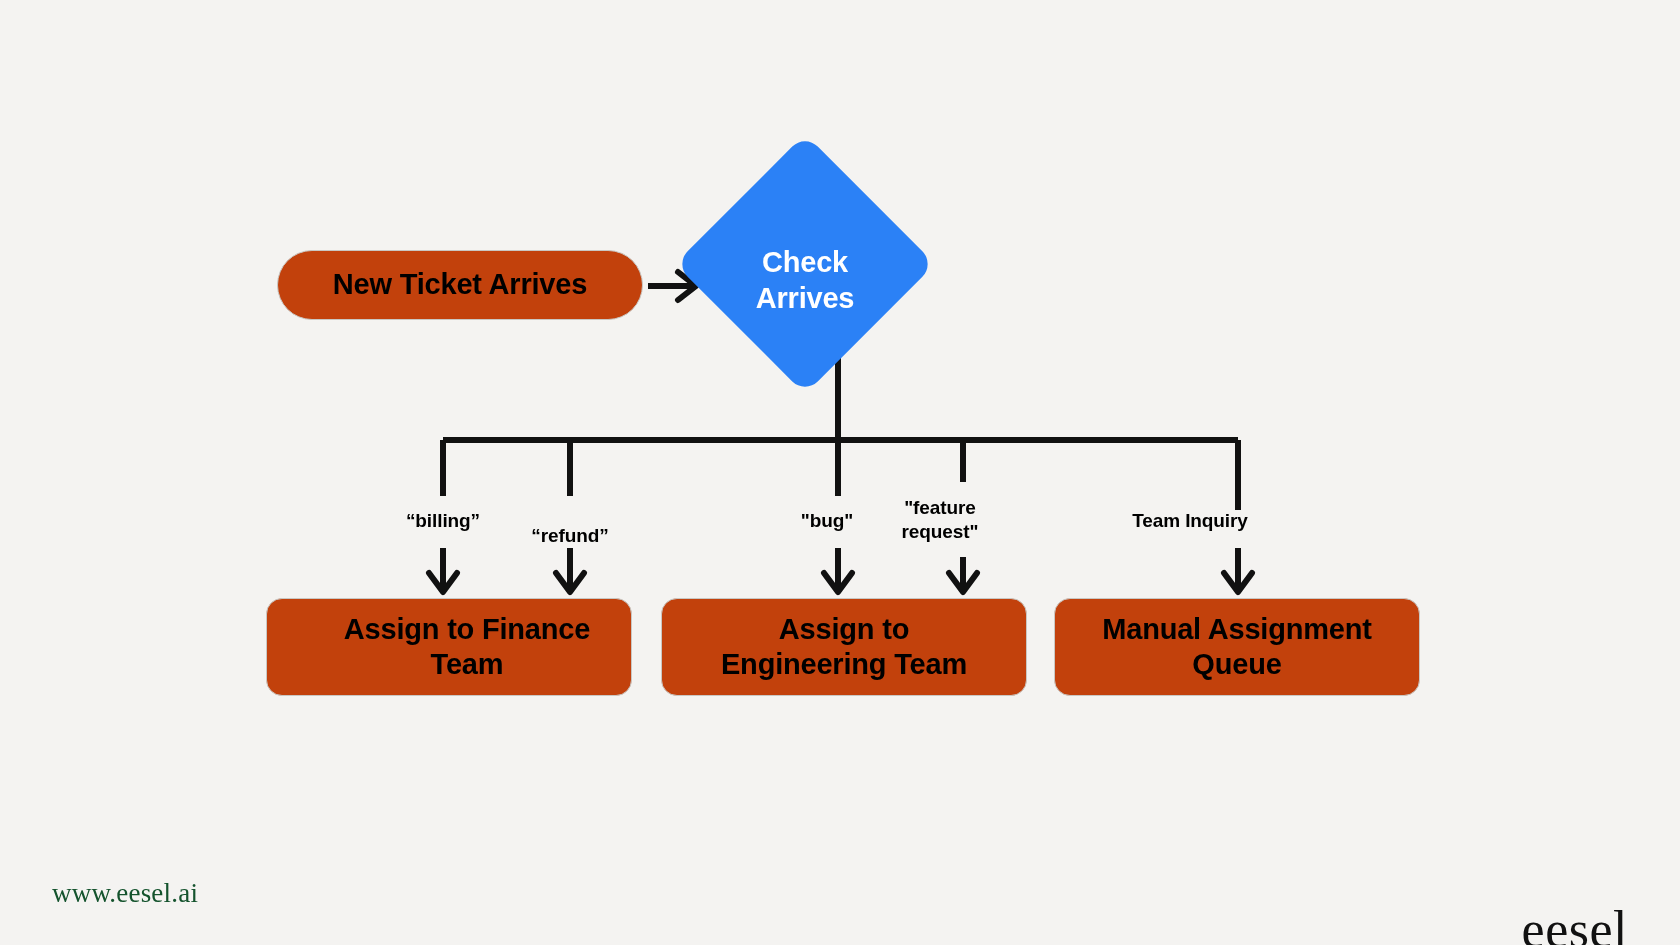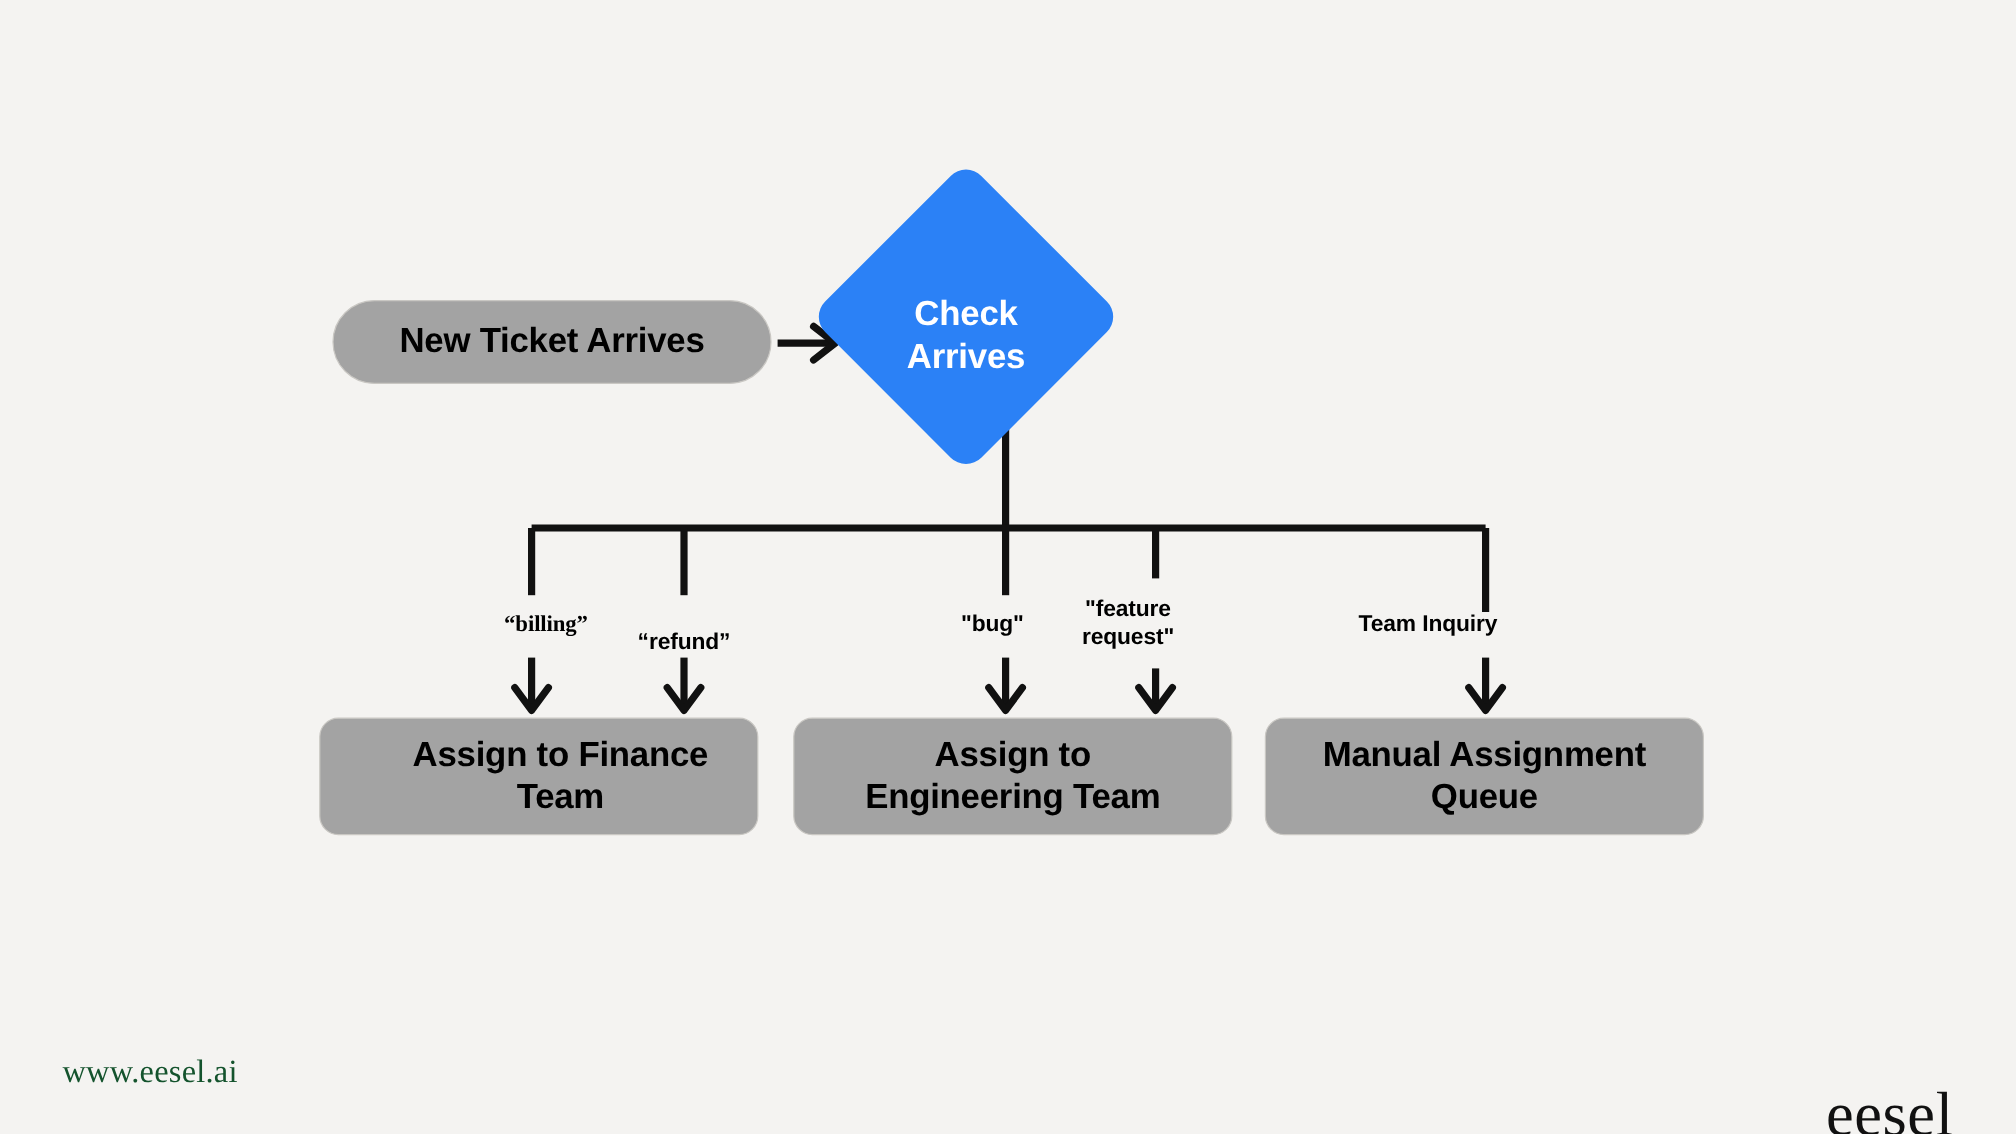--- a/index.html
+++ b/index.html
@@ -27,21 +27,21 @@
     top: 0;
     width: 1680px;
     height: 945px;
     pointer-events: none;
   }
 
   
   .node-box {
     position: absolute;
     box-sizing: border-box;
-    background: #a3a3a3;
+    background: #c2410c;
     border: 1px solid #c9c7c3;
     border-radius: 16px;
     display: flex;
     align-items: center;
     justify-content: center;
     text-align: center;
     color: #000000;
     font-weight: bold;
     line-height: 1.22;
     letter-spacing: -0.2px;
@@ -114,21 +114,21 @@
   .edge-label {
     position: absolute;
     text-align: center;
     color: #000000;
     font-size: 19px;
     font-weight: bold;
     line-height: 1.26;
     white-space: pre-line;
     letter-spacing: -0.1px;
   }
-  #edge-label-billing  { left: 385px; top: 509px; width: 140px; font-family: Liberation Serif, serif; }
+  #edge-label-billing  { left: 373px; top: 509px; width: 140px; }
   #edge-label-refund   { left: 500px; top: 524px; width: 140px; }
   #edge-label-bug      { left: 772px; top: 509px; width: 110px; }
   #edge-label-feature  { left: 860px; top: 496px; width: 160px; }
   #edge-label-sales    { left: 1100px; top: 509px; width: 180px; }
 
   
   #footer-url {
     position: absolute;
     left: 52px;
     top: 878px;

